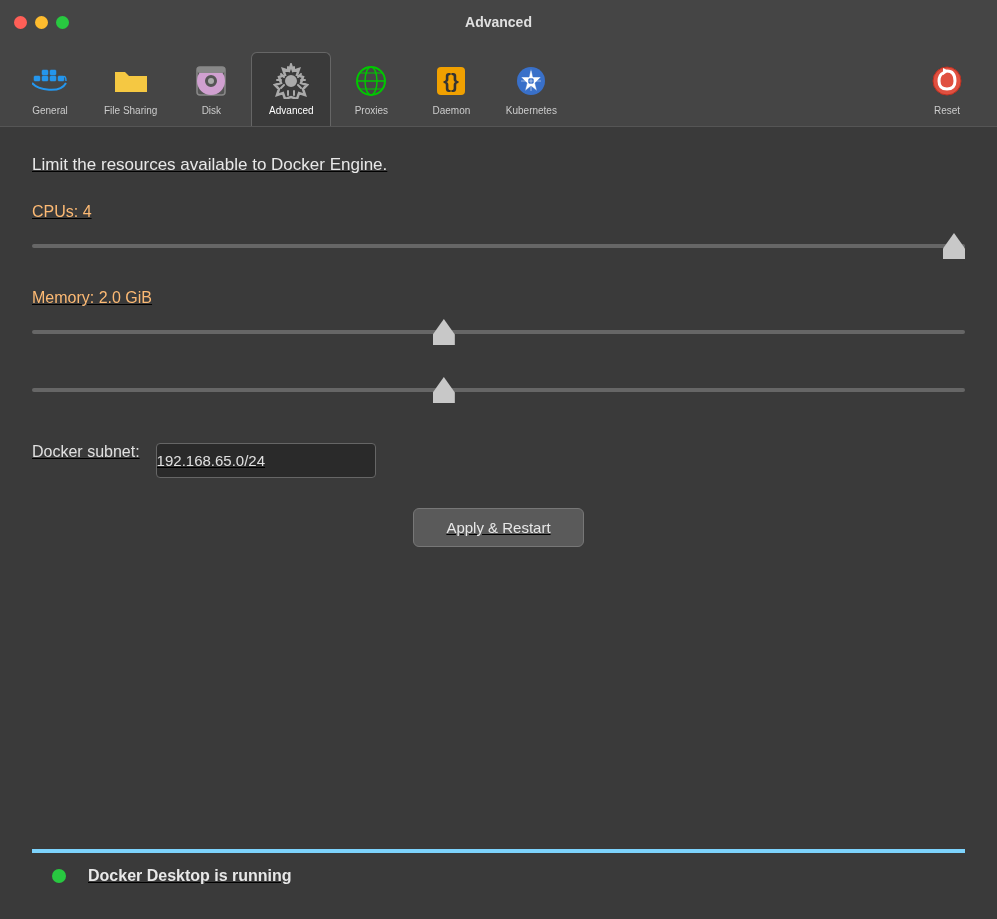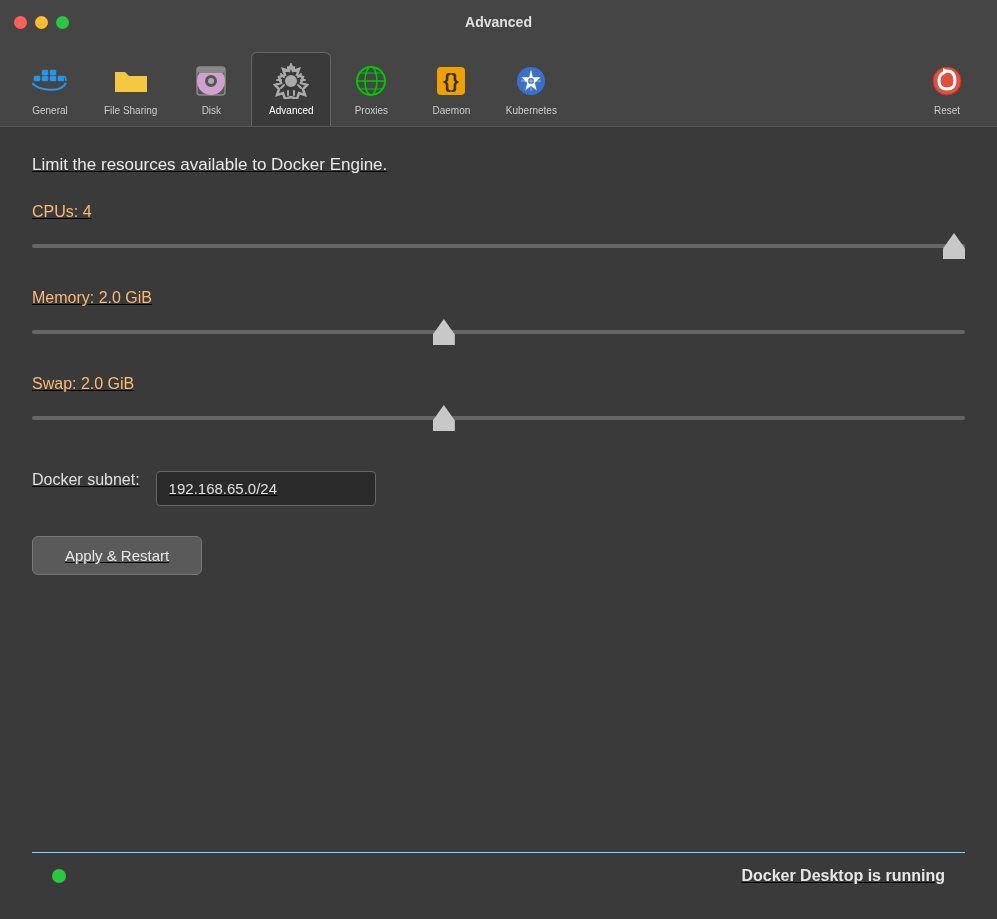--- a/index.html
+++ b/index.html
@@ -177,53 +177,53 @@
     .subnet-label {
       font-size: 16px;
       color: #e0e0e0;
       white-space: nowrap;
     }
 
     .subnet-input {
       background: #2a2a2a;
       border: 1px solid #666;
       border-radius: 4px;
-      padding: 8px 12px;
+      padding: 8px 0;
       font-size: 15px;
       color: #e0e0e0;
       width: 220px;
     }
 
     
     .apply-btn-row {
       display: flex;
+      justify-content: center;
       margin-bottom: 24px;
     }
 
     .apply-btn {
       background: #5a5a5a;
       border: 1px solid #777;
       border-radius: 6px;
       padding: 10px 32px;
       font-size: 15px;
       color: #e8e8e8;
       cursor: pointer;
       font-family: inherit;
       font-weight: 500;
     }
 
     
     .statusbar {
       display: flex;
       align-items: center;
-      gap: 2px;
+      gap: 22px;
       padding: 14px 20px;
-      border-top: 1px solid #7dd3fc;
+      border-top: 4px solid #7dd3fc;
       margin-top: auto;
-      justify-content: space-between;
     }
 
     .status-dot {
       width: 14px;
       height: 14px;
       border-radius: 50%;
       background: #28c840;
       flex-shrink: 0;
     }
 
@@ -372,21 +372,20 @@
     </div>
 
     <div class="slider-group">
       <div class="slider-label">Memory: 2.0 GiB</div>
       <div class="slider-track-container">
         <input type="range" min="0" max="100" value="44" style="width: 100%;">
       </div>
     </div>
 
     <div class="slider-group">
-      <div class="slider-label">Swap: 2.0 GiB</div>
       <div class="slider-track-container">
         <input type="range" min="0" max="100" value="44" style="width: 100%;">
       </div>
     </div>
 
     <div class="subnet-row">
       <span class="subnet-label">Docker subnet:</span>
       <input type="text" class="subnet-input" value="192.168.65.0/24" style="">
     </div>
 

